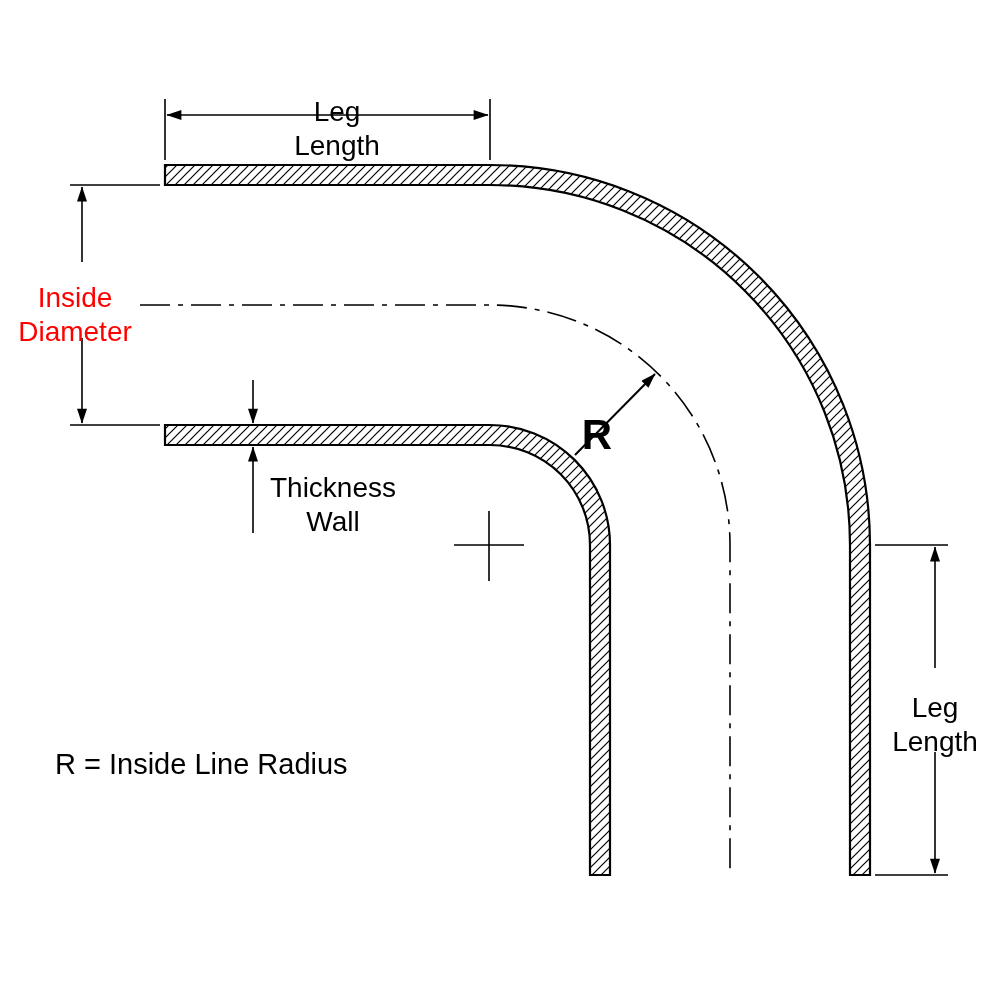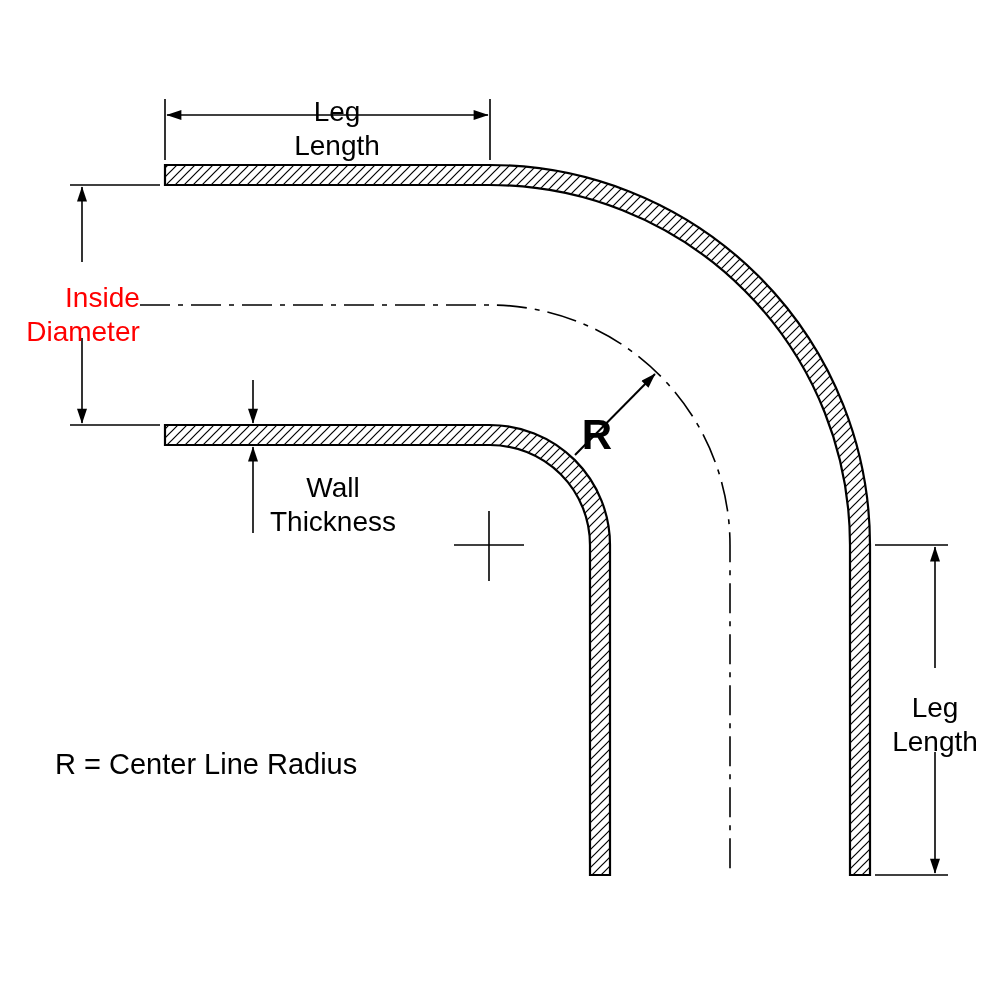--- a/index.html
+++ b/index.html
@@ -99,32 +99,32 @@
       <line x1="935" y1="668" x2="935" y2="547" marker-end="url(#arr)"></line>
       <line x1="935" y1="752" x2="935" y2="873" marker-end="url(#arr)"></line>
     </g>
   </svg>
 
   <div class="lbl" style="left:337px; top:80px;">
     <span>Leg</span>
     <span>Length</span>
   </div>
 
-  <div class="lbl" style="left: 83px; top: 266px; color: rgb(255, 0, 0); text-align: right;">
+  <div class="lbl" style="left: 75px; top: 266px; color: rgb(255, 0, 0);">
     <span>Inside</span>
     <span>Diameter</span>
   </div>
 
   <div class="lbl" style="left:333px; top:456px;">
+    <span>Thickness</span>
     <span>Wall</span>
-    <span>Thickness</span>
   </div>
 
   <div class="lbl r-symbol" style="left:597px; top:399px;">R</div>
 
   <div class="lbl" style="left:935px; top:676px;">
     <span>Leg</span>
     <span>Length</span>
   </div>
 
-  <div class="lbl formula" style="left:55px; top:733px;">R = Center Line Radius</div>
+  <div class="lbl formula" style="left:55px; top:733px;">R = Inside Line Radius</div>
 
 </div>
 
 </body></html>

